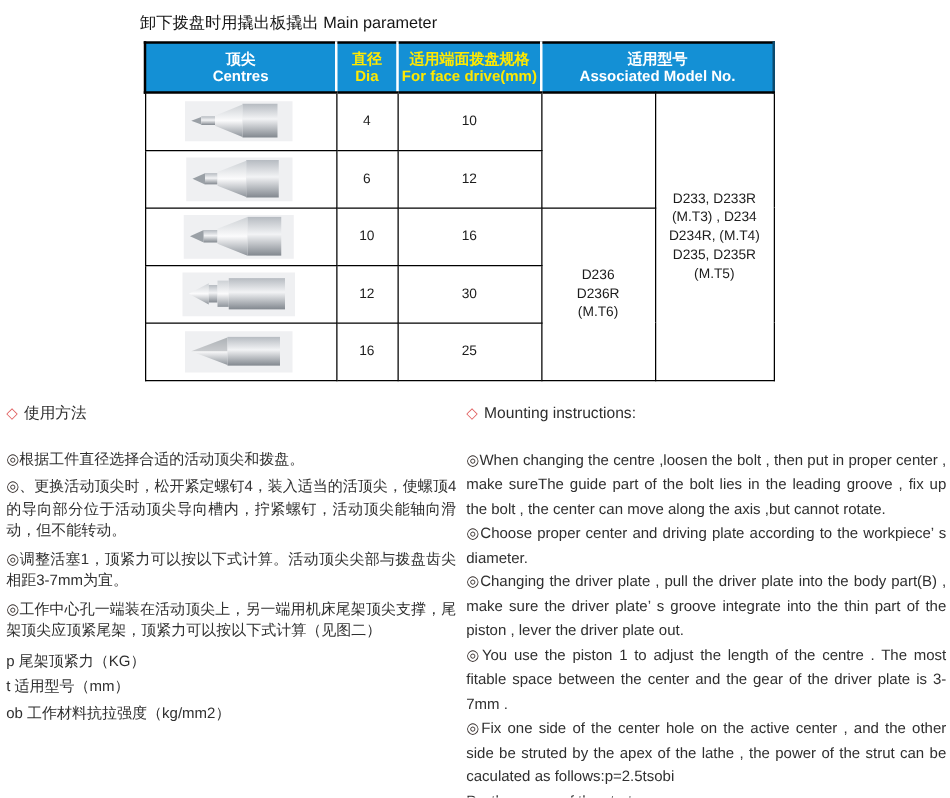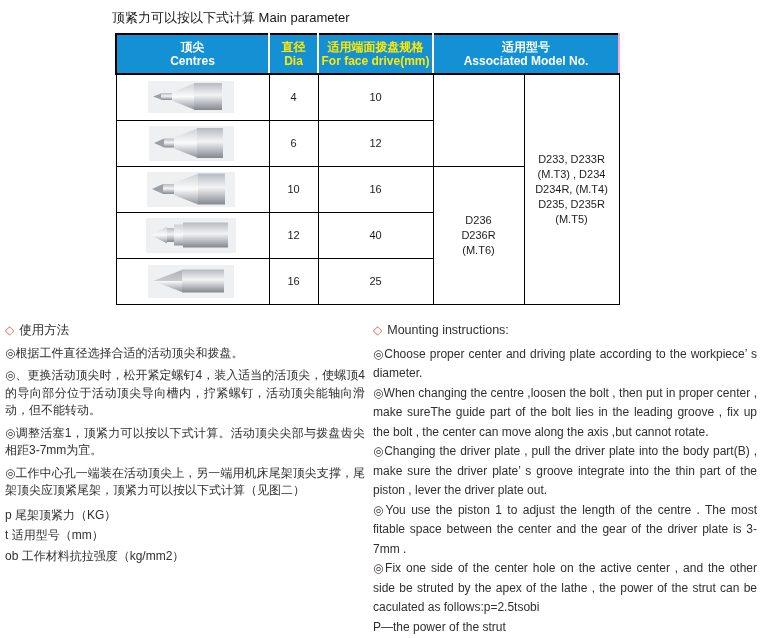--- a/index.html
+++ b/index.html
@@ -24,21 +24,21 @@
   }
   table.params th, table.params td { padding: 0; }
   table.params thead th {
     background: #1490d5;
     border-left: 2px solid #ffffff; border-right: 2px solid #ffffff;
     border-top: 2px solid #000000; border-bottom: 2px solid #000000;
     height: 40px; font-size: 12px; line-height: 14px; font-weight: bold;
     text-align: center; vertical-align: middle;
   }
   table.params thead th:first-child { border-left: 2px solid #000; }
-  table.params thead th:last-child  { border-right: 2px solid #f9a8d4; }
+  table.params thead th:last-child  { border-right: 2px solid #0c4a6e; }
   th .hl-zh, th .hl-en { display: block; }
   .th-white { color: #ffffff; }
   .th-yellow { color: #ffe900; }
   table.params tbody td {
     border: 1px solid #000000;
     height: 46px; text-align: center; vertical-align: middle;
     font-size: 11px; color: #1c1c1c; background: #ffffff;
   }
   td.photo-cell { background: #ffffff; }
   td.photo-cell svg { display: block; margin: 0 auto; }
@@ -53,41 +53,41 @@
     white-space: pre-line; line-height: 15px; font-size: 11px;
   }
 
   
   .bottom {
     display: flex; margin: 16px 0 0 5px; width: 752px; gap: 8px;
   }
   .col-zh { width: 360px; flex: none; }
   .col-en { width: 384px; flex: none; }
   .sec-heading {
-    font-size: 12.5px; line-height: 18px; margin-bottom: 6px; color: #2e2e2e;
+    font-size: 12.5px; line-height: 18px; margin-bottom: 20px; color: #2e2e2e;
   }
   .diamond { color: #e05f5f; margin-right: 5px; font-size: 12px; }
   .ring { color: #3a3331; }
   .col-zh p.item {
     font-size: 12px; line-height: 17.5px; margin-bottom: 5px;
     text-align: justify; color: #2f2f2f;
   }
   .col-en p.item {
     font-size: 12px; line-height: 19.5px; margin-bottom: 0;
     text-align: justify; color: #2f2f2f;
   }
   .legend-zh .legend-line { font-size: 12px; line-height: 20.5px; color: #2f2f2f; }
   .legend-en .legend-line { font-size: 12px; line-height: 19.5px; color: #2f2f2f; }
 </style>
 </head>
 <body>
 
 <div class="page">
 
-  <h1 class="title">顶紧力可以按以下式计算 Main parameter</h1>
+  <h1 class="title">卸下拨盘时用撬出板撬出 Main parameter</h1>
 
   <table class="params">
     <colgroup>
       <col style="width:153px">
         <col style="width:49px">
         <col style="width:115px">
       <col style="width:91px">
         <col style="width:95px">
     </colgroup>
     <thead>
@@ -175,21 +175,21 @@
         <td class="photo-cell">
           <svg width="118" height="42" viewBox="0 0 118 42">
             <rect x="12" y="4" width="90" height="35" fill="#eff0f2"></rect>
             <polygon points="17,21 33,12.5 33,29.5" fill="url(#gc)"></polygon>
             <rect x="33" y="14" width="7" height="14" fill="url(#gm)"></rect>
             <rect x="40" y="10.5" width="9" height="21" fill="url(#gc)"></rect>
             <rect x="49" y="8.5" width="45" height="25" fill="url(#gm)"></rect>
           </svg>
         </td>
         <td class="dia-cell">12</td>
-        <td class="face-cell">40</td>
+        <td class="face-cell">30</td>
       </tr>
       <tr>
         <td class="photo-cell">
           <svg width="118" height="42" viewBox="0 0 118 42">
             <rect x="14" y="5" width="86" height="33" fill="#eff0f2"></rect>
             <polygon points="19,21 48,10 48,32" fill="url(#gc)"></polygon>
             <polygon points="19,21 48,10 48,21" fill="#6f757c" opacity="0.35"></polygon>
             <rect x="48" y="9.5" width="42" height="23" fill="url(#gm)"></rect>
           </svg>
         </td>
@@ -214,22 +214,22 @@
         <div class="legend-line">t 适用型号（mm）</div>
         <div class="legend-line">ob 工作材料抗拉强度（kg/mm2）</div>
 
       </div>
     </div>
 
     <div class="col-en">
       <div class="sec-heading">
         <span class="diamond">◇</span><span>Mounting instructions:</span>
       </div>
+      <p class="item"><span class="ring">◎</span><span>When changing the centre ,loosen the bolt , then put in proper center , make sureThe guide part of the bolt lies in the leading groove , fix up the bolt , the center can move along the axis ,but cannot rotate.</span></p>
       <p class="item"><span class="ring">◎</span><span>Choose proper center and driving plate according to the workpiece’ s diameter.</span></p>
-      <p class="item"><span class="ring">◎</span><span>When changing the centre ,loosen the bolt , then put in proper center , make sureThe guide part of the bolt lies in the leading groove , fix up the bolt , the center can move along the axis ,but cannot rotate.</span></p>
       <p class="item"><span class="ring">◎</span><span>Changing the driver plate , pull the driver plate into the body part(B) , make sure the driver plate’ s groove integrate into the thin part of the piston , lever the driver plate out.</span></p>
       <p class="item"><span class="ring">◎</span><span>You use the piston 1 to adjust the length of the centre . The most fitable space between the center and the gear of the driver plate is 3-7mm .</span></p>
       <p class="item"><span class="ring">◎</span><span>Fix one side of the center hole on the active center , and the other side be struted by the apex of the lathe , the power of the strut can be caculated as follows:p=2.5tsobi</span></p>
       <div class="legend-en">
         <div class="legend-line">P—the power of the strut</div>
         <div class="legend-line">t—depth of the cutting (mm)</div>
 
       </div>
     </div>
 

